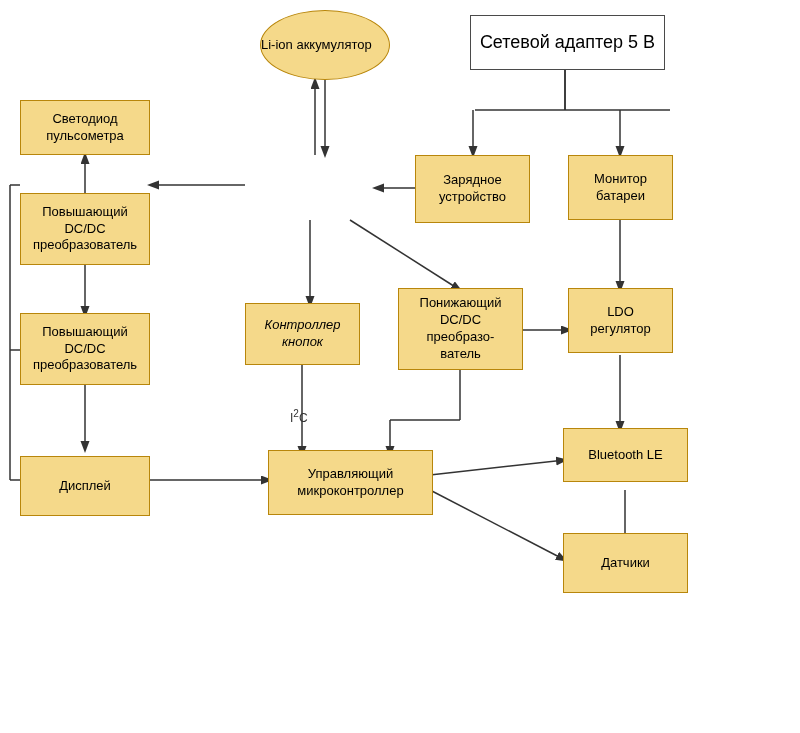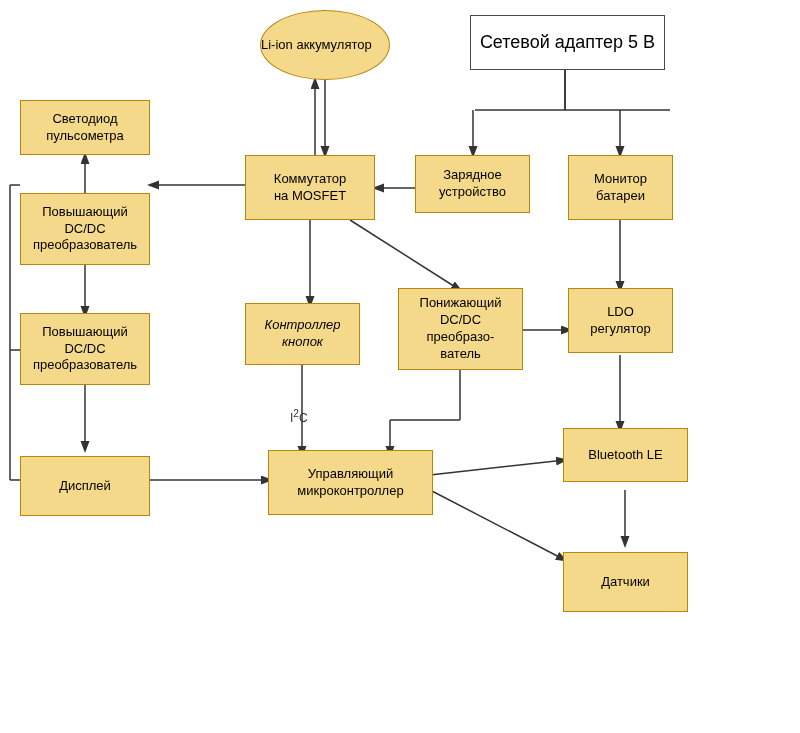--- a/index.html
+++ b/index.html
@@ -151,25 +151,22 @@
   </div>
 
   <div class="block" style="left:20px;top:100px;width:130px;height:55px;">
     <span>Светодиод<br>пульсометра</span>
   </div>
 
   <div class="block" style="left:20px;top:193px;width:130px;height:72px;">
     <span>Повышающий<br>DC/DC<br>преобразователь</span>
   </div>
 
-  <div class="block" style="left:245px;top:155px;width:130px;height:65px;">
-    <span>Коммутатор<br>на MOSFET</span>
-  </div>
-
-  <div class="block" style="left:415px;top:155px;width:115px;height:58px;">
+
+  <div class="block" style="left:415px;top:155px;width:115px;height:68px;">
     <span>Зарядное<br>устройство</span>
   </div>
 
   <div class="block" style="left:568px;top:155px;width:105px;height:65px;">
     <span>Монитор<br>батареи</span>
   </div>
 
   <div class="block" style="left:20px;top:313px;width:130px;height:72px;">
     <span>Повышающий<br>DC/DC<br>преобразователь</span>
   </div>
@@ -191,17 +188,17 @@
   </div>
 
   <div class="block" style="left:268px;top:450px;width:165px;height:65px;">
     <span>Управляющий<br>микроконтроллер</span>
   </div>
 
   <div class="block" style="left:563px;top:428px;width:125px;height:54px;">
     <span>Bluetooth LE</span>
   </div>
 
-  <div class="block" style="left:563px;top:552px;width:125px;height:60px;">
+  <div class="block" style="left:563px;top:533px;width:125px;height:60px;">
     <span>Датчики</span>
   </div>
 
 </div>
 
 </body></html>

